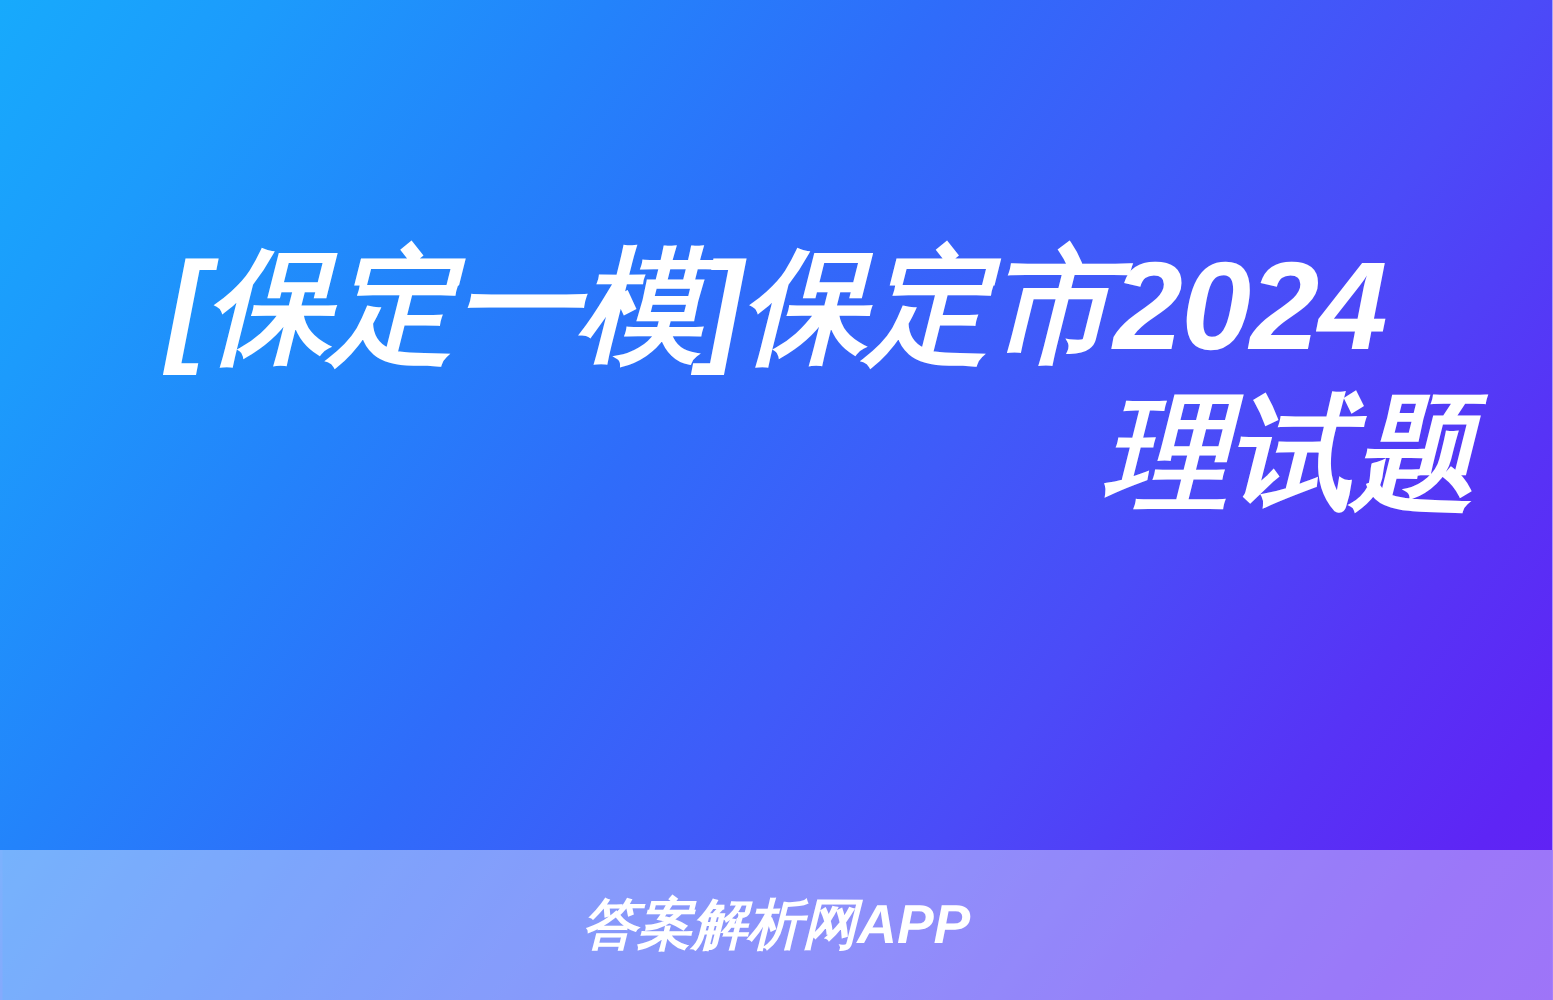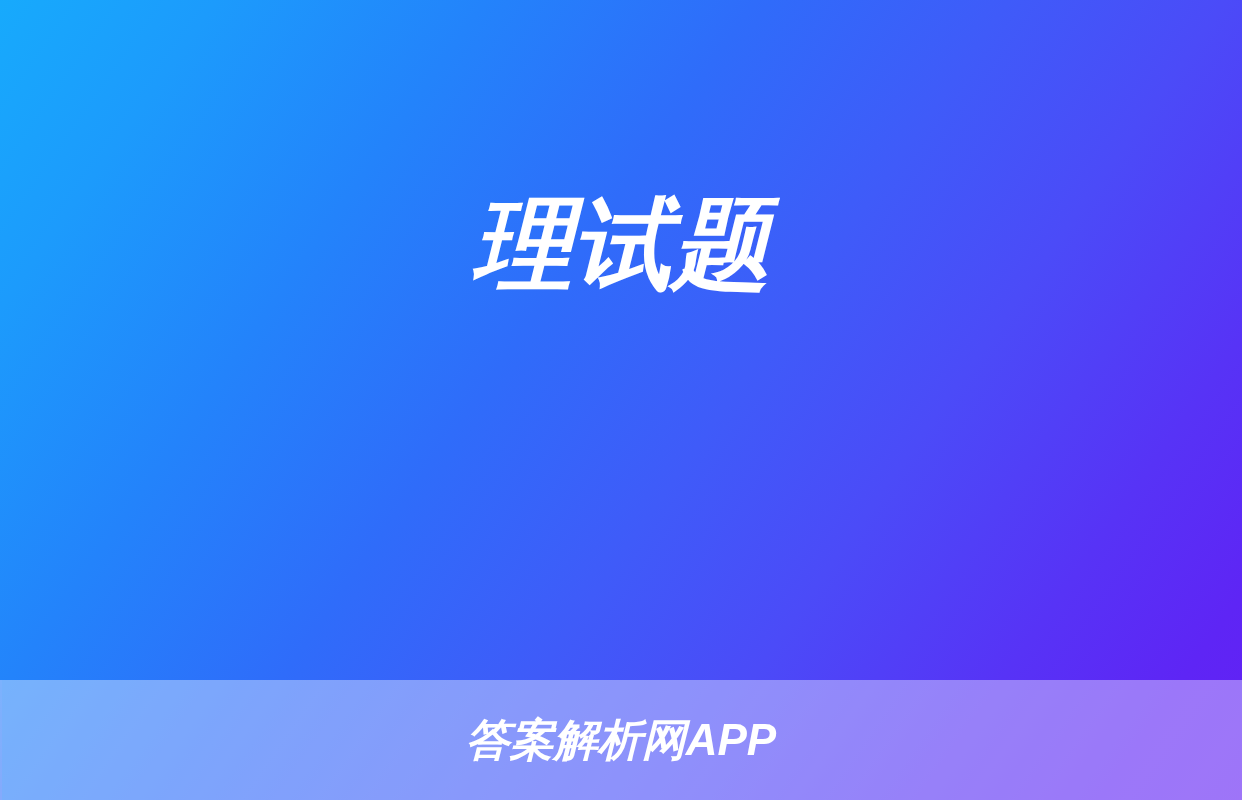--- a/index.html
+++ b/index.html
@@ -47,21 +47,21 @@
     font-weight: 700;
     font-style: italic;
     font-size: 101px;
     line-height: 118px;
     letter-spacing: -1px;
     white-space: nowrap;
     text-rendering: geometricPrecision;
   }
   .title-line.l1 { font-size: 100px; }
   .title-line.l2 { font-size: 100px; }
-  .title-line.l3 { font-size: 100px; }
+  .title-line.l3 { font-size: 100px; text-align: right; }
 
   
   #watermark-band {
     position: absolute;
     left: 0;
     top: 680px;
     width: 1242px;
     height: 120px;
     background: rgba(255, 255, 255, 0.38);
     display: flex;
@@ -99,20 +99,21 @@
     position: relative;
     z-index: 2;
   }
 </style>
 </head>
 <body>
 
 <div id="poster">
 
   <div id="title-block">
+    <span class="title-line l1">[保定一模]保定市2024</span>
     <span class="title-line l3">理试题</span>
   </div>
 
   <div id="band-edge-left"></div>
   <div id="band-edge-right"></div>
 
   <div id="watermark-band">
     <span id="watermark-text">答案解析网APP</span>
   </div>
 

